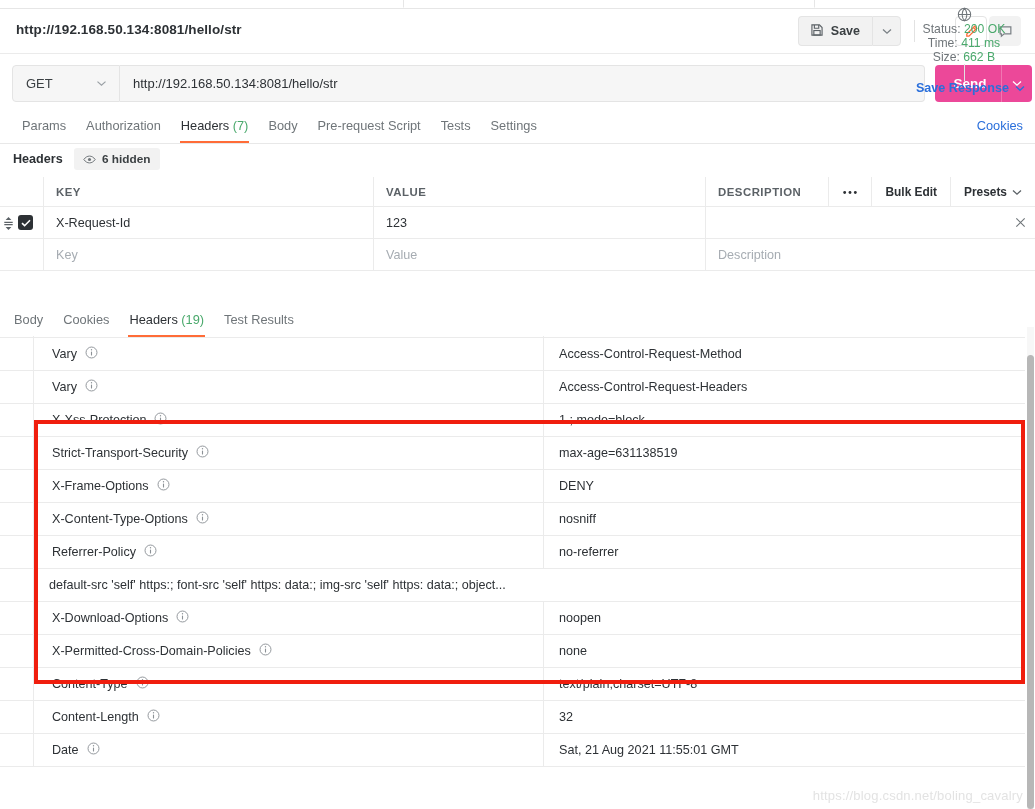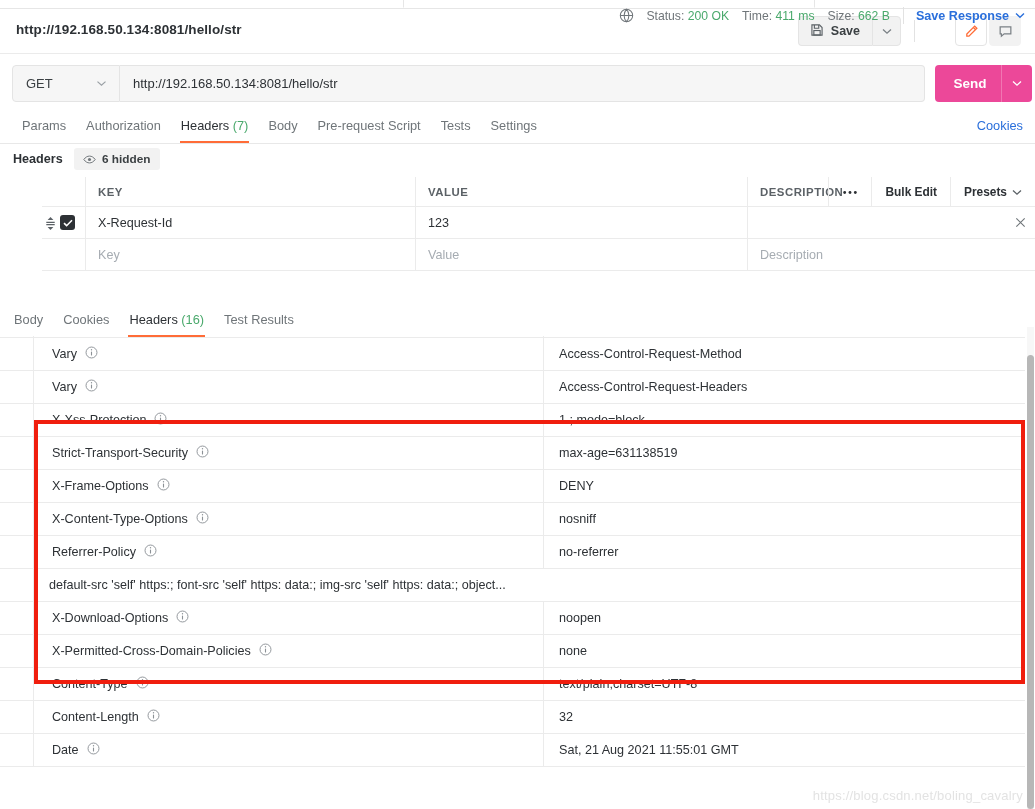--- a/index.html
+++ b/index.html
@@ -107,21 +107,21 @@
   .hdr-sub { position: absolute; left: 0; top: 146px; width: 1035px; height: 31px; background: #fff; }
   .hdr-sub .lbl { position: absolute; left: 13px; top: 6px; font-size: 12.6px; font-weight: bold; color: #2d3135; }
   .hidden-badge {
     position: absolute; left: 74px; top: 2px; height: 22px; background: #f2f2f2;
     border-radius: 3px; display: flex; align-items: center; gap: 6px; padding: 0 9px;
     font-size: 11.8px; font-weight: bold; color: #3b4043; cursor: pointer;
   }
 
   
   .req-table { position: absolute; left: 0; top: 177px; width: 1035px; }
-  .req-table .row { display: flex; height: 32px; border-bottom: 1px solid #ebebeb; margin-left: 42px; }
+  .req-table .row { display: flex; height: 32px; border-bottom: 1px solid #ebebeb; }
   .req-table .row.head { height: 30px; background: #fff; }
   .req-table .c-gut { width: 44px; border-right: 1px solid #ebebeb; position: relative; flex: none; }
   .req-table .c-key { width: 330px; border-right: 1px solid #ebebeb; flex: none; display: flex; align-items: center; padding-left: 12px; }
   .req-table .c-val { width: 332px; border-right: 1px solid #ebebeb; flex: none; display: flex; align-items: center; padding-left: 12px; }
   .req-table .c-desc { flex: 1; display: flex; align-items: center; padding-left: 12px; position: relative; }
   .req-table .th { font-size: 11.4px; font-weight: bold; color: #5b6166; letter-spacing: .5px; }
   .req-table .cell-txt { font-size: 12.6px; color: #2d3135; }
   .req-table .cell-ph { font-size: 12.6px; color: #a6acb2; }
   .hdr-actions {
     position: absolute; right: 0; top: 0; height: 30px; display: flex; align-items: stretch; justify-content: flex-end;
@@ -138,21 +138,21 @@
     cursor: pointer;
   }
   .row-x { position: absolute; right: 8px; top: 8px; cursor: pointer; }
 
   
   .resp-tabs {
     position: absolute; left: 0; top: 305px; width: 1035px; height: 31px;
     background: #fff; display: flex; align-items: flex-start; padding-left: 4px; z-index: 5;
   }
   .resp-meta {
-    position: absolute; right: 10px; top: 7px; display: flex; align-items: center; gap: 0; z-index: 6;
+    position: absolute; right: 10px; top: 7px; display: flex; align-items: center; gap: 0; z-index: 6; flex-direction: column;
   }
   .resp-meta .globe { margin-right: 12px; display: flex; align-items: center; }
   .resp-meta .m { font-size: 12.2px; color: #6f7579; margin-right: 13px; white-space: nowrap; }
   .resp-meta .m b { font-weight: normal; color: #4aa96c; }
   .resp-meta .sep { width: 1px; height: 17px; background: #e2e2e2; margin-right: 12px; }
   .resp-meta .save-resp { font-size: 12.6px; font-weight: bold; color: #2a6fdb; cursor: pointer; display: flex; align-items: center; gap: 6px; }
 
   
   .resp-wrap { position: absolute; left: 0; top: 327px; width: 1035px; height: 482px; overflow: hidden; }
   .resp-table { position: absolute; left: 0; top: -22px; width: 1028px; }
@@ -349,21 +349,21 @@
           <span class="cell-ph">Description</span>
         </div>
     </div>
   </div>
 
   <div class="resp-tabs">
     <div class="rtab"><span>Body</span></div>
     <div class="rtab"><span>Cookies</span></div>
     <div class="rtab active">
       <span>Headers</span>
-      <span class="cnt">(16)</span>
+      <span class="cnt">(19)</span>
       <span class="underline"></span>
     </div>
     <div class="rtab"><span>Test Results</span></div>
   </div>
 
   <div class="resp-meta">
     <span class="globe">
       <svg width="15" height="15" viewBox="0 0 16 16" fill="none" stroke="#6f7579" stroke-width="1.1">
         <circle cx="8" cy="8" r="6.6"></circle>
           <path d="M1.4 8h13.2M8 1.4c3.4 3.6 3.4 9.6 0 13.2C4.6 11 4.6 5 8 1.4z"></path>

